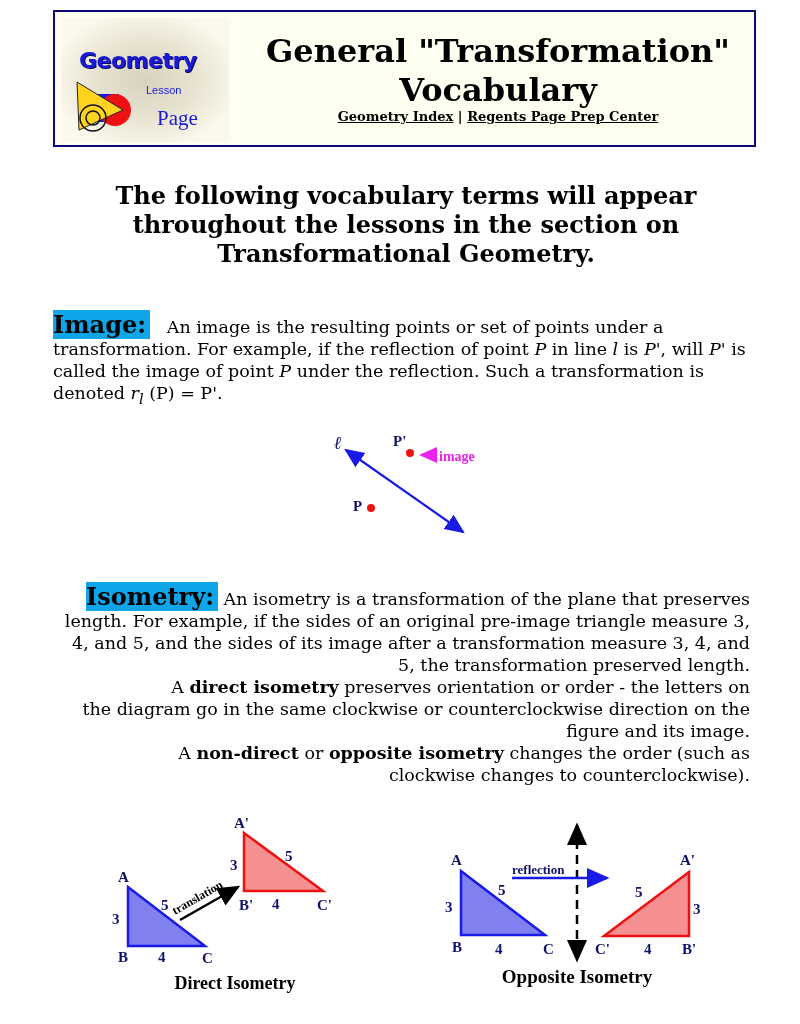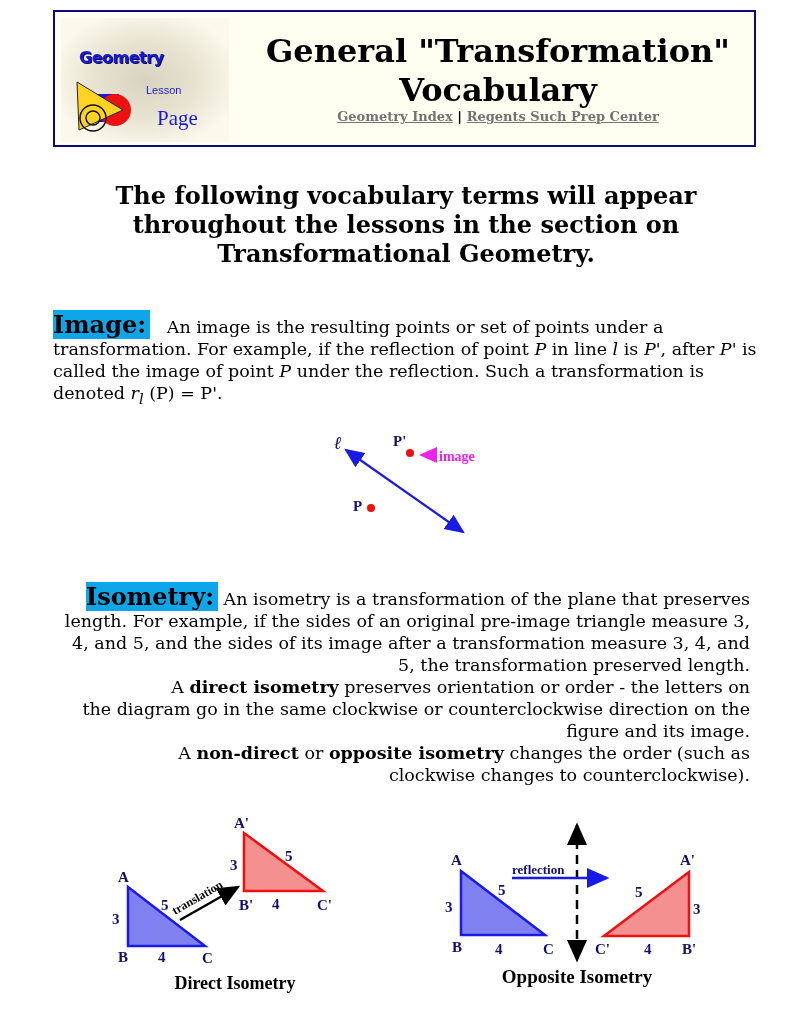--- a/index.html
+++ b/index.html
@@ -1,25 +1,25 @@
 <!DOCTYPE html>
 <html><head>
 <meta charset="utf-8">
 <style>
   html, body { margin: 0; padding: 0; background: #ffffff; }
   body { width: 800px; height: 1024px; position: relative; overflow: hidden; font-family: "DejaVu Serif", serif; color: #000; }
   .header { position: absolute; left: 53px; top: 10px; width: 699px; height: 133px; border: 2px solid #0a0a78; background: #fefff0; }
   .logo { position: absolute; left: 6px; top: 6px; width: 168px; height: 124px; background: radial-gradient(ellipse at center, #d8d2c0 0%, #e9e4d2 45%, #fbf9ec 80%); }
-  .logo-title { position: absolute; left: 18px; top: 30px; font-family: "DejaVu Sans", sans-serif; font-weight: bold; font-size: 16px; color: #1a1ad6; text-shadow: 1px 1px 0 #0a0a60; letter-spacing: -0.5px; }
+  .logo-title { position: absolute; left: 18px; top: 30px; font-family: "DejaVu Sans", sans-serif; font-weight: bold; font-size: 22px; color: #1a1ad6; text-shadow: 1px 1px 0 #0a0a60; letter-spacing: -0.5px; }
   .logo-sub1 { position: absolute; left: 85px; top: 66px; font-family: Liberation Sans, sans-serif; font-size: 11px; color: #1a1ad6; }
   .logo-sub2 { position: absolute; left: 96px; top: 88px; font-family: Liberation Serif, serif; font-size: 21px; color: #1a1ad6; }
   .logo svg { position: absolute; left: 14px; top: 62px; }
   .hdr-title { position: absolute; left: 190px; top: 20px; width: 506px; text-align: center; font-weight: bold; font-size: 32px; line-height: 39px; }
   .hdr-links { position: absolute; left: 190px; top: 97px; width: 506px; text-align: center; font-size: 13px; font-weight: bold; }
-  .hdr-links a { color: #737373; text-decoration: underline; text-align: center; }
+  .hdr-links a { color: #000000; text-decoration: underline; text-align: center; }
   .intro { position: absolute; left: 82px; top: 181px; width: 648px; text-align: center; font-weight: bold; font-size: 24px; line-height: 29px; }
   .para { position: absolute; font-size: 17.5px; line-height: 22px; }
   .term { background: #0ea5e9; font-weight: bold; font-size: 24px; padding: 0 4px 0 0; }
   .p1 { left: 53px; top: 314px; width: 705px; }
   .p2 { left: 58px; top: 586px; width: 692px; text-align: right; }
   .indent { display: inline-block; width: 80px; }
   svg text { font-family: "Liberation Serif", serif; font-weight: bold; }
 </style>
 </head>
 <body>
@@ -34,29 +34,29 @@
       <circle cx="18" cy="38" r="13" fill="none" stroke="#111" stroke-width="1.5"></circle>
       <circle cx="18" cy="38" r="7" fill="none" stroke="#111" stroke-width="1.5"></circle>
     </svg>
     <span class="logo-sub1">Lesson</span>
     <span class="logo-sub2">Page</span>
   </div>
   <div class="hdr-title">General "Transformation" Vocabulary</div>
   <div class="hdr-links">
     <a href="#">Geometry Index</a>
     <span>|</span>
-    <a href="#">Regents Such Prep Center</a>
+    <a href="#">Regents Page Prep Center</a>
   </div>
 </div>
 
 <div class="intro">The following vocabulary terms will appear throughout the lessons in the section on Transformational Geometry.</div>
 
 <div class="para p1">
   <span class="term">Image:</span>&nbsp;&nbsp;
-  <span>An image is the resulting points or set of points under a transformation.  For example, if the reflection of point </span><i>P</i><span> in line </span><i>l</i><span> is </span><i>P'</i><span>, after </span><i>P'</i><span> is called the image of point </span><i>P</i><span> under the reflection.  Such a transformation is denoted </span><i>r</i><sub><i>l</i></sub><span> (P) = P'.</span>
+  <span>An image is the resulting points or set of points under a transformation.  For example, if the reflection of point </span><i>P</i><span> in line </span><i>l</i><span> is </span><i>P'</i><span>, will </span><i>P'</i><span> is called the image of point </span><i>P</i><span> under the reflection.  Such a transformation is denoted </span><i>r</i><sub><i>l</i></sub><span> (P) = P'.</span>
 </div>
 
 <svg style="position:absolute;left:320px;top:425px" width="170" height="120">
   <defs>
     <marker id="ab" markerWidth="10" markerHeight="10" refX="8" refY="5" orient="auto-start-reverse">
         <path d="M0,1 L9,5 L0,9 z" fill="#1a1ae6"></path>
       </marker>
     <marker id="am" markerWidth="10" markerHeight="10" refX="8" refY="5" orient="auto">
         <path d="M0,1 L9,5 L0,9 z" fill="#ee22ee"></path>
       </marker>

